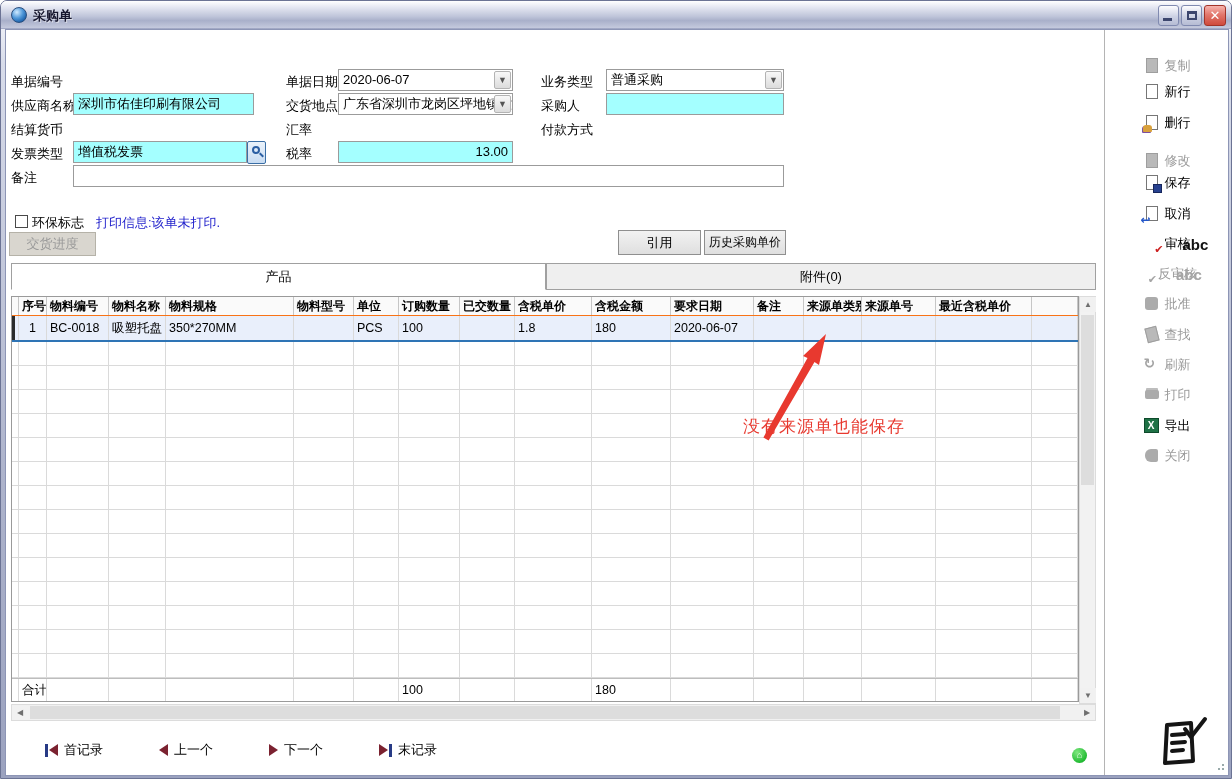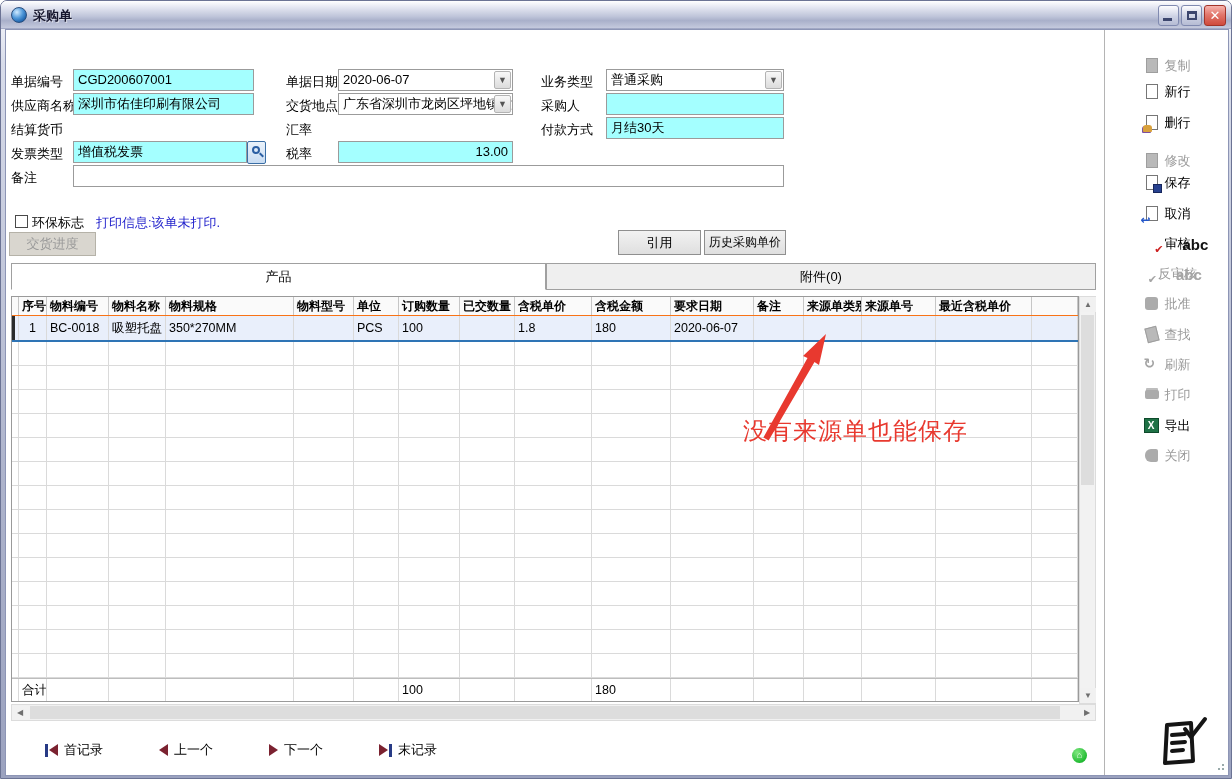--- a/index.html
+++ b/index.html
@@ -68,21 +68,21 @@
   .ttotal .tcell { line-height:22px; }
   .center { text-align:center; }
   .sel-marker { background:linear-gradient(90deg,#2b2b2b 0 3px,transparent 3px); }
 
   .vscroll { position:absolute; left:1078px; top:295px; width:17px; height:408px; background:#f2f2f2; border:1px solid #dcdcdc; }
   .hscroll { position:absolute; left:10px; top:703px; width:1085px; height:17px; background:#f1f1f1; border:1px solid #dcdcdc; }
   .sc-btn { position:absolute; width:16px; height:15px; background:#f1f1f1; color:#6f6f6f; font-size:8px;
     text-align:center; line-height:15px; }
   .sc-thumb { position:absolute; background:#dddddd; }
 
-  .annot-text { position:absolute; left:742px; top:414px; color:#E8392F; font-size:24px; letter-spacing:1px; white-space:nowrap; }
+  .annot-text { position:absolute; left:742px; top:414px; color:#E8392F; font-size:17px; letter-spacing:1px; white-space:nowrap; }
   .annot-arrow { position:absolute; left:740px; top:318px; }
 
   
   .sidebar { position:absolute; left:1104px; top:29px; width:123px; height:745px; background:#fff; }
   .sb-btn { position:absolute; left:0; width:123px; height:26px; display:flex; align-items:center; justify-content:center; cursor:default; }
   .sb-btn span.sb-label { margin-left:3px; }
   .sb-btn.disabled span.sb-label { color:#9a9a9a; }
   .ic { position:relative; width:19px; height:18px; flex:none; }
   .ic i { font-style:normal; }
   .pg { position:absolute; left:3px; top:1px; width:12px; height:15px; background:#fff; border:1px solid #767676; }
@@ -129,37 +129,35 @@
       </div>
     <div class="tb-btn" style="left:1180px">
         <span class="maxbox"></span>
       </div>
     <div class="tb-btn tb-close" style="left:1203px"><span>✕</span></div>
   </div>
   <div class="client"></div>
   <div class="vdivider"></div>
 
   <span class="lab" style="left:10px;top:72px">单据编号</span>
-  <div class="fld cyan" style="left:72px;top:68px;width:181px"><span>CGD200607001</span></div>
   <span class="lab" style="left:285px;top:72px">单据日期</span>
   <div class="fld combo" style="left:337px;top:68px;width:175px"><span>2020-06-07</span><span class="cbtn">▼</span></div>
   <span class="lab" style="left:540px;top:72px">业务类型</span>
   <div class="fld combo" style="left:605px;top:68px;width:178px"><span>普通采购</span><span class="cbtn">▼</span></div>
 
   <span class="lab" style="left:10px;top:96px">供应商名称</span>
   <div class="fld cyan" style="left:72px;top:92px;width:181px"><span>深圳市佑佳印刷有限公司</span></div>
   <span class="lab" style="left:285px;top:96px">交货地点</span>
   <div class="fld combo" style="left:337px;top:92px;width:175px"><span>广东省深圳市龙岗区坪地镇六</span><span class="cbtn">▼</span></div>
   <span class="lab" style="left:540px;top:96px">采购人</span>
   <div class="fld cyan" style="left:605px;top:92px;width:178px"><span></span></div>
 
   <span class="lab" style="left:10px;top:120px">结算货币</span>
   <span class="lab" style="left:285px;top:120px">汇率</span>
   <span class="lab" style="left:540px;top:120px">付款方式</span>
-  <div class="fld cyan" style="left:605px;top:116px;width:178px"><span>月结30天</span></div>
 
   <span class="lab" style="left:10px;top:144px">发票类型</span>
   <div class="fld cyan" style="left:72px;top:140px;width:174px"><span>增值税发票</span></div>
   <div class="magbtn" style="left:246px;top:140px">
       <span class="maglass"></span>
       <span class="maghandle"></span>
     </div>
   <span class="lab" style="left:285px;top:144px">税率</span>
   <div class="fld cyan rt" style="left:337px;top:140px;width:175px"><span>13.00</span></div>
 

